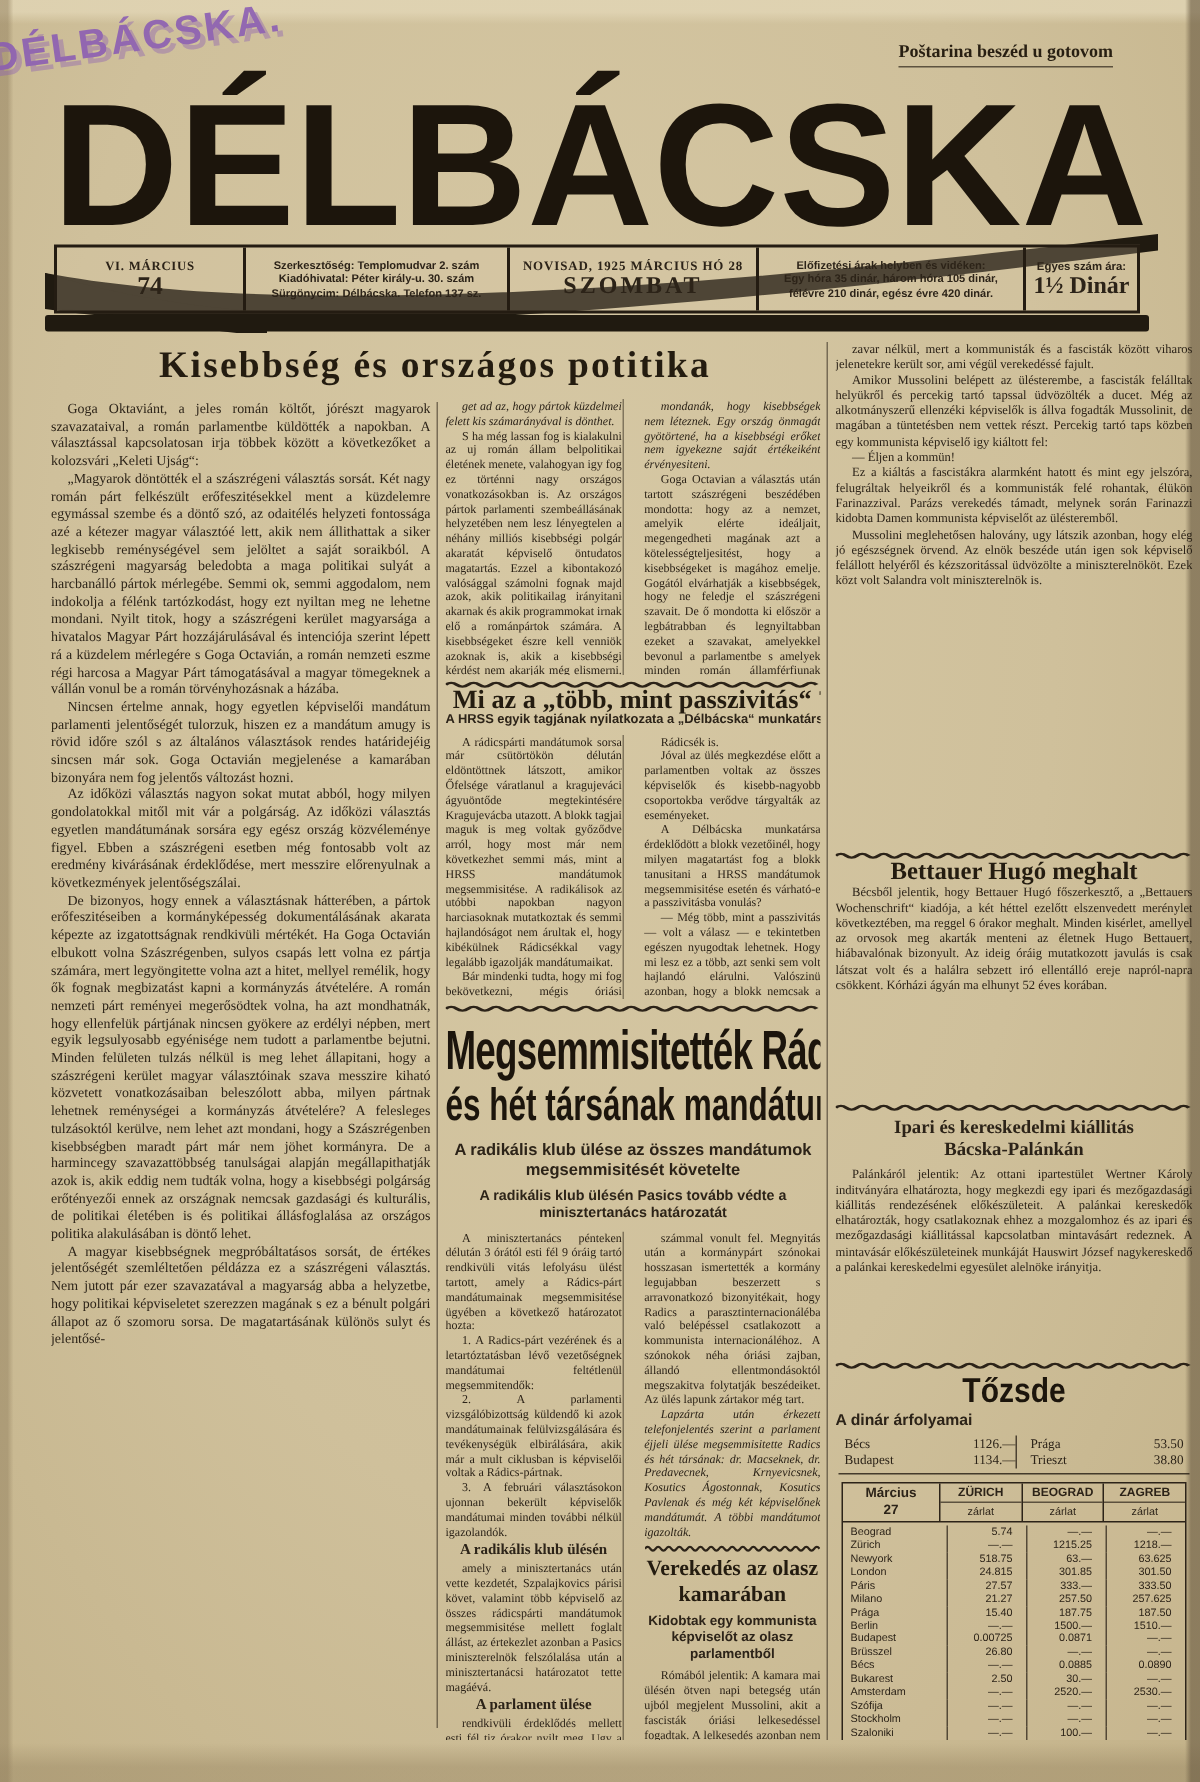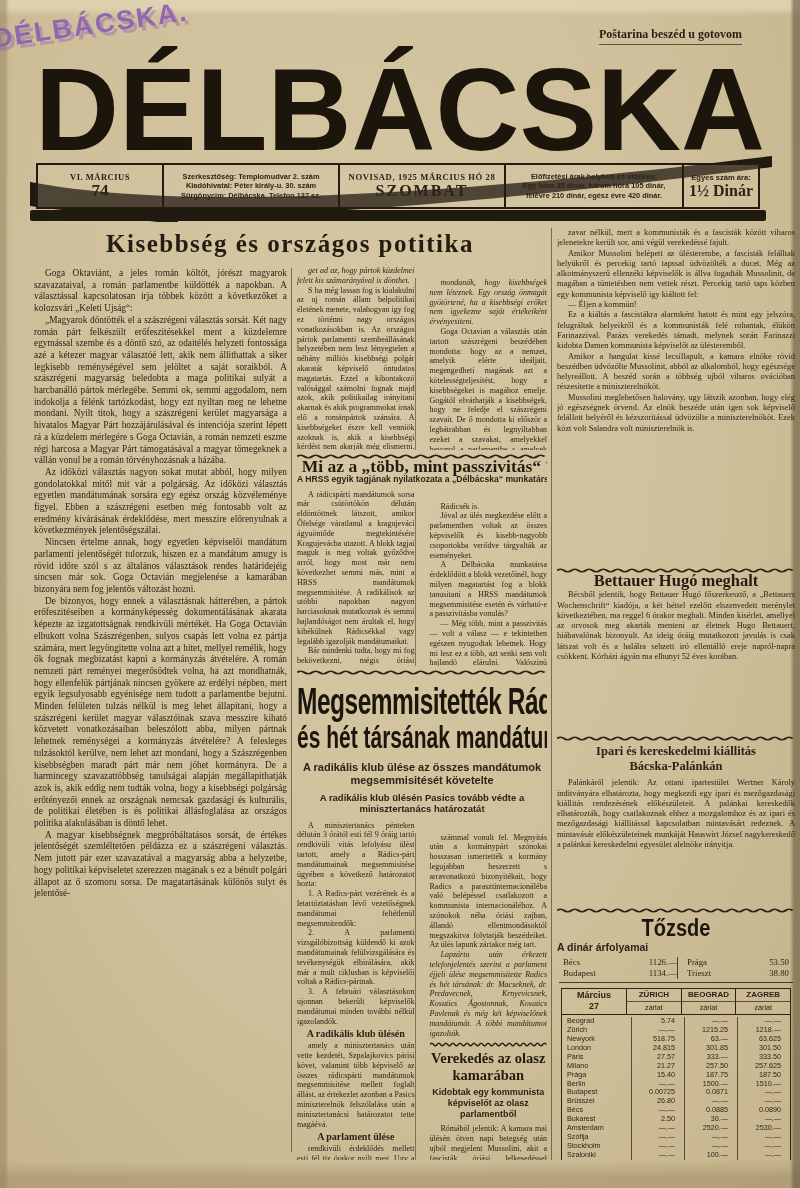--- a/index.html
+++ b/index.html
@@ -43,21 +43,21 @@
   .vrule{position:absolute;width:1px;background:rgba(44,35,24,.55);}
   .col{position:absolute;overflow:hidden;text-align:justify;}
   .col1{left:34px;top:268px;width:253px;height:884px;font-size:9.3px;line-height:11.7px;}
   .mid{left:297px;top:266px;width:250px;height:894px;font-size:8px;line-height:9.8px;}
   .col3{left:557px;top:228px;width:238px;height:932px;font-size:8.4px;line-height:10.3px;}
   .p{margin:0;text-indent:11px;}
   .p.it{font-style:italic;}
   .p.ih{font-weight:bold;text-align:center;text-indent:0;font-size:10px;margin:3px 0 2px;}
   .subrow{display:flex;overflow:hidden;}
   .sc{width:121px;overflow:hidden;}
-  .sc + .sc{border-left:1px solid rgba(44,35,24,.5);padding-left:14px;margin-top:12px;}
+  .sc + .sc{border-left:1px solid rgba(44,35,24,.5);padding-left:14px;}
   .sq{width:100%;height:5px;display:block;margin:4px 0 3px;}
   .h-passz{font-weight:bold;font-size:17.5px;white-space:nowrap;text-align:center;width:262px;margin:2px 0 3px;color:#241c10;}
   .sh-passz{font-family:"Liberation Sans",sans-serif;font-weight:bold;font-size:8.6px;white-space:nowrap;
     text-align:center;width:262px;margin-bottom:5px;}
   .rowA{height:184px;} .rowP{height:176px;} .rowR{height:352px;}
   .h-radics1{font-family:"Liberation Sans",sans-serif;font-weight:bold;font-size:24.5px;white-space:nowrap;
     text-align:center;transform:scaleY(1.5);transform-origin:center;letter-spacing:-.5px;
     height:30px;line-height:30px;margin:12px 0 8px;color:#1c150c;}
   .h-radics2{font-family:"Liberation Sans",sans-serif;font-weight:bold;font-size:21px;white-space:nowrap;
     text-align:center;transform:scaleY(1.45);transform-origin:center;
@@ -135,22 +135,22 @@
   <div class="blackbar"></div>
 
   <div class="h-lead">Kisebbség és országos potitika</div>
 
   <div class="vrule" style="left:291px;top:268px;height:884px;"></div>
   <div class="vrule" style="left:551px;top:228px;height:932px;"></div>
 
   <div class="col col1">
       <p class="p">Goga Oktaviánt, a jeles román költőt, jórészt magyarok szavazataival, a román parlamentbe küldötték a napokban. A választással kapcsolatosan irja többek között a következőket a kolozsvári „Keleti Ujság“:</p>
       <p class="p">„Magyarok döntötték el a szászrégeni választás sorsát. Két nagy román párt felkészült erőfeszitésekkel ment a küzdelemre egymással szembe és a döntő szó, az odaitélés helyzeti fontossága azé a kétezer magyar választóé lett, akik nem állithattak a siker legkisebb reménységével sem jelöltet a saját soraikból. A szászrégeni magyarság beledobta a maga politikai sulyát a harcbanálló pártok mérlegébe. Semmi ok, semmi aggodalom, nem indokolja a félénk tartózkodást, hogy ezt nyiltan meg ne lehetne mondani. Nyilt titok, hogy a szászrégeni kerület magyarsága a hivatalos Magyar Párt hozzájárulásával és intenciója szerint lépett rá a küzdelem mérlegére s Goga Octavián, a román nemzeti eszme régi harcosa a Magyar Párt támogatásával a magyar tömegeknek a vállán vonul be a román törvényhozásnak a házába.</p>
+      <p class="p">Nincsen értelme annak, hogy egyetlen képviselői mandátum parlamenti jelentőségét tulorzuk, hiszen ez a mandátum amugy is rövid időre szól s az általános választások rendes határidejéig sincsen már sok. Goga Octavián megjelenése a kamarában bizonyára nem fog jelentős változást hozni.</p>
       <p class="p">Az időközi választás nagyon sokat mutat abból, hogy milyen gondolatokkal mitől mit vár a polgárság. Az időközi választás egyetlen mandátumának sorsára egy egész ország közvéleménye figyel. Ebben a szászrégeni esetben még fontosabb volt az eredmény kivárásának érdeklődése, mert messzire előrenyulnak a következmények jelentőségszálai.</p>
-      <p class="p">Nincsen értelme annak, hogy egyetlen képviselői mandátum parlamenti jelentőségét tulorzuk, hiszen ez a mandátum amugy is rövid időre szól s az általános választások rendes határidejéig sincsen már sok. Goga Octavián megjelenése a kamarában bizonyára nem fog jelentős változást hozni.</p>
       <p class="p">De bizonyos, hogy ennek a választásnak hátterében, a pártok erőfeszitéseiben a kormányképesség dokumentálásának akarata képezte az izgatottságnak rendkivüli mértékét. Ha Goga Octavián elbukott volna Szászrégenben, sulyos csapás lett volna ez pártja számára, mert legyöngitette volna azt a hitet, mellyel remélik, hogy ők fognak megbizatást kapni a kormányzás átvételére. A román nemzeti párt reményei megerősödtek volna, ha azt mondhatnák, hogy ellenfelük pártjának nincsen gyökere az erdélyi népben, mert egyik legsulyosabb egyénisége nem tudott a parlamentbe bejutni. Minden felületen tulzás nélkül is meg lehet állapitani, hogy a szászrégeni kerület magyar választóinak szava messzire kiható közvetett vonatkozásaiban beleszólott abba, milyen pártnak lehetnek reménységei a kormányzás átvételére? A felesleges tulzásoktól kerülve, nem lehet azt mondani, hogy a Szászrégenben kisebbségben maradt párt már nem jöhet kormányra. De a harmincegy szavazattöbbség tanulságai alapján megállapithatják azok is, akik eddig nem tudták volna, hogy a kisebbségi polgárság erőtényezői ennek az országnak nemcsak gazdasági és kulturális, de politikai életében is és politikai állásfoglalása az országos politika alakulásában is döntő lehet.</p>
       <p class="p">A magyar kisebbségnek megpróbáltatásos sorsát, de értékes jelentőségét szemléltetően példázza ez a szászrégeni választás. Nem jutott pár ezer szavazatával a magyarság abba a helyzetbe, hogy politikai képviseletet szerezzen magának s ez a bénult polgári állapot az ő szomoru sorsa. De magatartásának különös sulyt és jelentősé-</p>
     </div>
 
   <div class="col mid">
     <div class="subrow rowA">
       <div class="sc">
           <p class="p it">get ad az, hogy pártok küzdelmei felett kis számarányával is dönthet.</p>
           <p class="p">S ha még lassan fog is kialakulni az uj román állam belpolitikai életének menete, valahogyan igy fog ez történni nagy országos vonatkozásokban is. Az országos pártok parlamenti szembeállásának helyzetében nem lesz lényegtelen a néhány milliós kisebbségi polgár akaratát képviselő öntudatos magatartás. Ezzel a kibontakozó valósággal számolni fognak majd azok, akik politikailag irányitani akarnak és akik programmokat irnak elő a románpártok számára. A kisebbségeket észre kell venniök azoknak is, akik a kisebbségi kérdést nem akarják még elismerni. A törvény és a programm is mind csak papirostétel tartalmaz olyan pontjaiban, melyek azt</p>
         </div>
@@ -214,21 +214,20 @@
       </div>
     </div>
   </div>
 
   <div class="col col3">
     <div class="sect" style="height:336px;">
         <p class="p">zavar nélkül, mert a kommunisták és a fascisták között viharos jelenetekre került sor, ami végül verekedéssé fajult.</p>
         <p class="p">Amikor Mussolini belépett az ülésterembe, a fascisták felálltak helyükről és percekig tartó tapssal üdvözölték a ducet. Még az alkotmányszerű ellenzéki képviselők is állva fogadták Mussolinit, de magában a tüntetésben nem vettek részt. Percekig tartó taps közben egy kommunista képviselő igy kiáltott fel:</p>
         <p class="p">— Éljen a kommün!</p>
         <p class="p">Ez a kiáltás a fascistákra alarmként hatott és mint egy jelszóra, felugráltak helyeikről és a kommunisták felé rohantak, élükön Farinazzival. Parázs verekedés támadt, melynek során Farinazzi kidobta Damen kommunista képviselőt az ülésteremből.</p>
-        <p class="p">Amikor a hangulat kissé lecsillapult, a kamara elnöke rövid beszédben üdvözölte Mussolinit, abból az alkalomból, hogy egészsége helyreállott. A beszéd során a többség ujból viharos ovációban részesitette a miniszterelnököt.</p>
         <p class="p">Mussolini meglehetősen halovány, ugy látszik azonban, hogy elég jó egészségnek örvend. Az elnök beszéde után igen sok képviselő felállott helyéről és kézszoritással üdvözölte a miniszterelnököt. Ezek közt volt Salandra volt miniszterelnök is.</p>
       </div>
 
     <svg class="sq" viewBox="0 0 100 4" preserveAspectRatio="none">
         <path d="M0 2 Q1.5 0 3 2 T6 2 T9 2 T12 2 T15 2 T18 2 T21 2 T24 2 T27 2 T30 2 T33 2 T36 2 T39 2 T42 2 T45 2 T48 2 T51 2 T54 2 T57 2 T60 2 T63 2 T66 2 T69 2 T72 2 T75 2 T78 2 T81 2 T84 2 T87 2 T90 2 T93 2 T96 2 T99 2" stroke="#2c2318" stroke-width="1.2" fill="none"></path>
       </svg>
 
     <div class="h-bett">Bettauer Hugó meghalt</div>
     <div class="sect" style="height:142px;">
         <p class="p">Bécsből jelentik, hogy Bettauer Hugó főszerkesztő, a „Bettauers Wochenschrift“ kiadója, a két héttel ezelőtt elszenvedett merénylet következtében, ma reggel 6 órakor meghalt. Minden kisérlet, amellyel az orvosok meg akarták menteni az életnek Hugo Bettauert, hiábavalónak bizonyult. Az ideig óráig mutatkozott javulás is csak látszat volt és a halálra sebzett iró ellentálló ereje napról-napra csökkent. Kórházi ágyán ma elhunyt 52 éves korában.</p>

